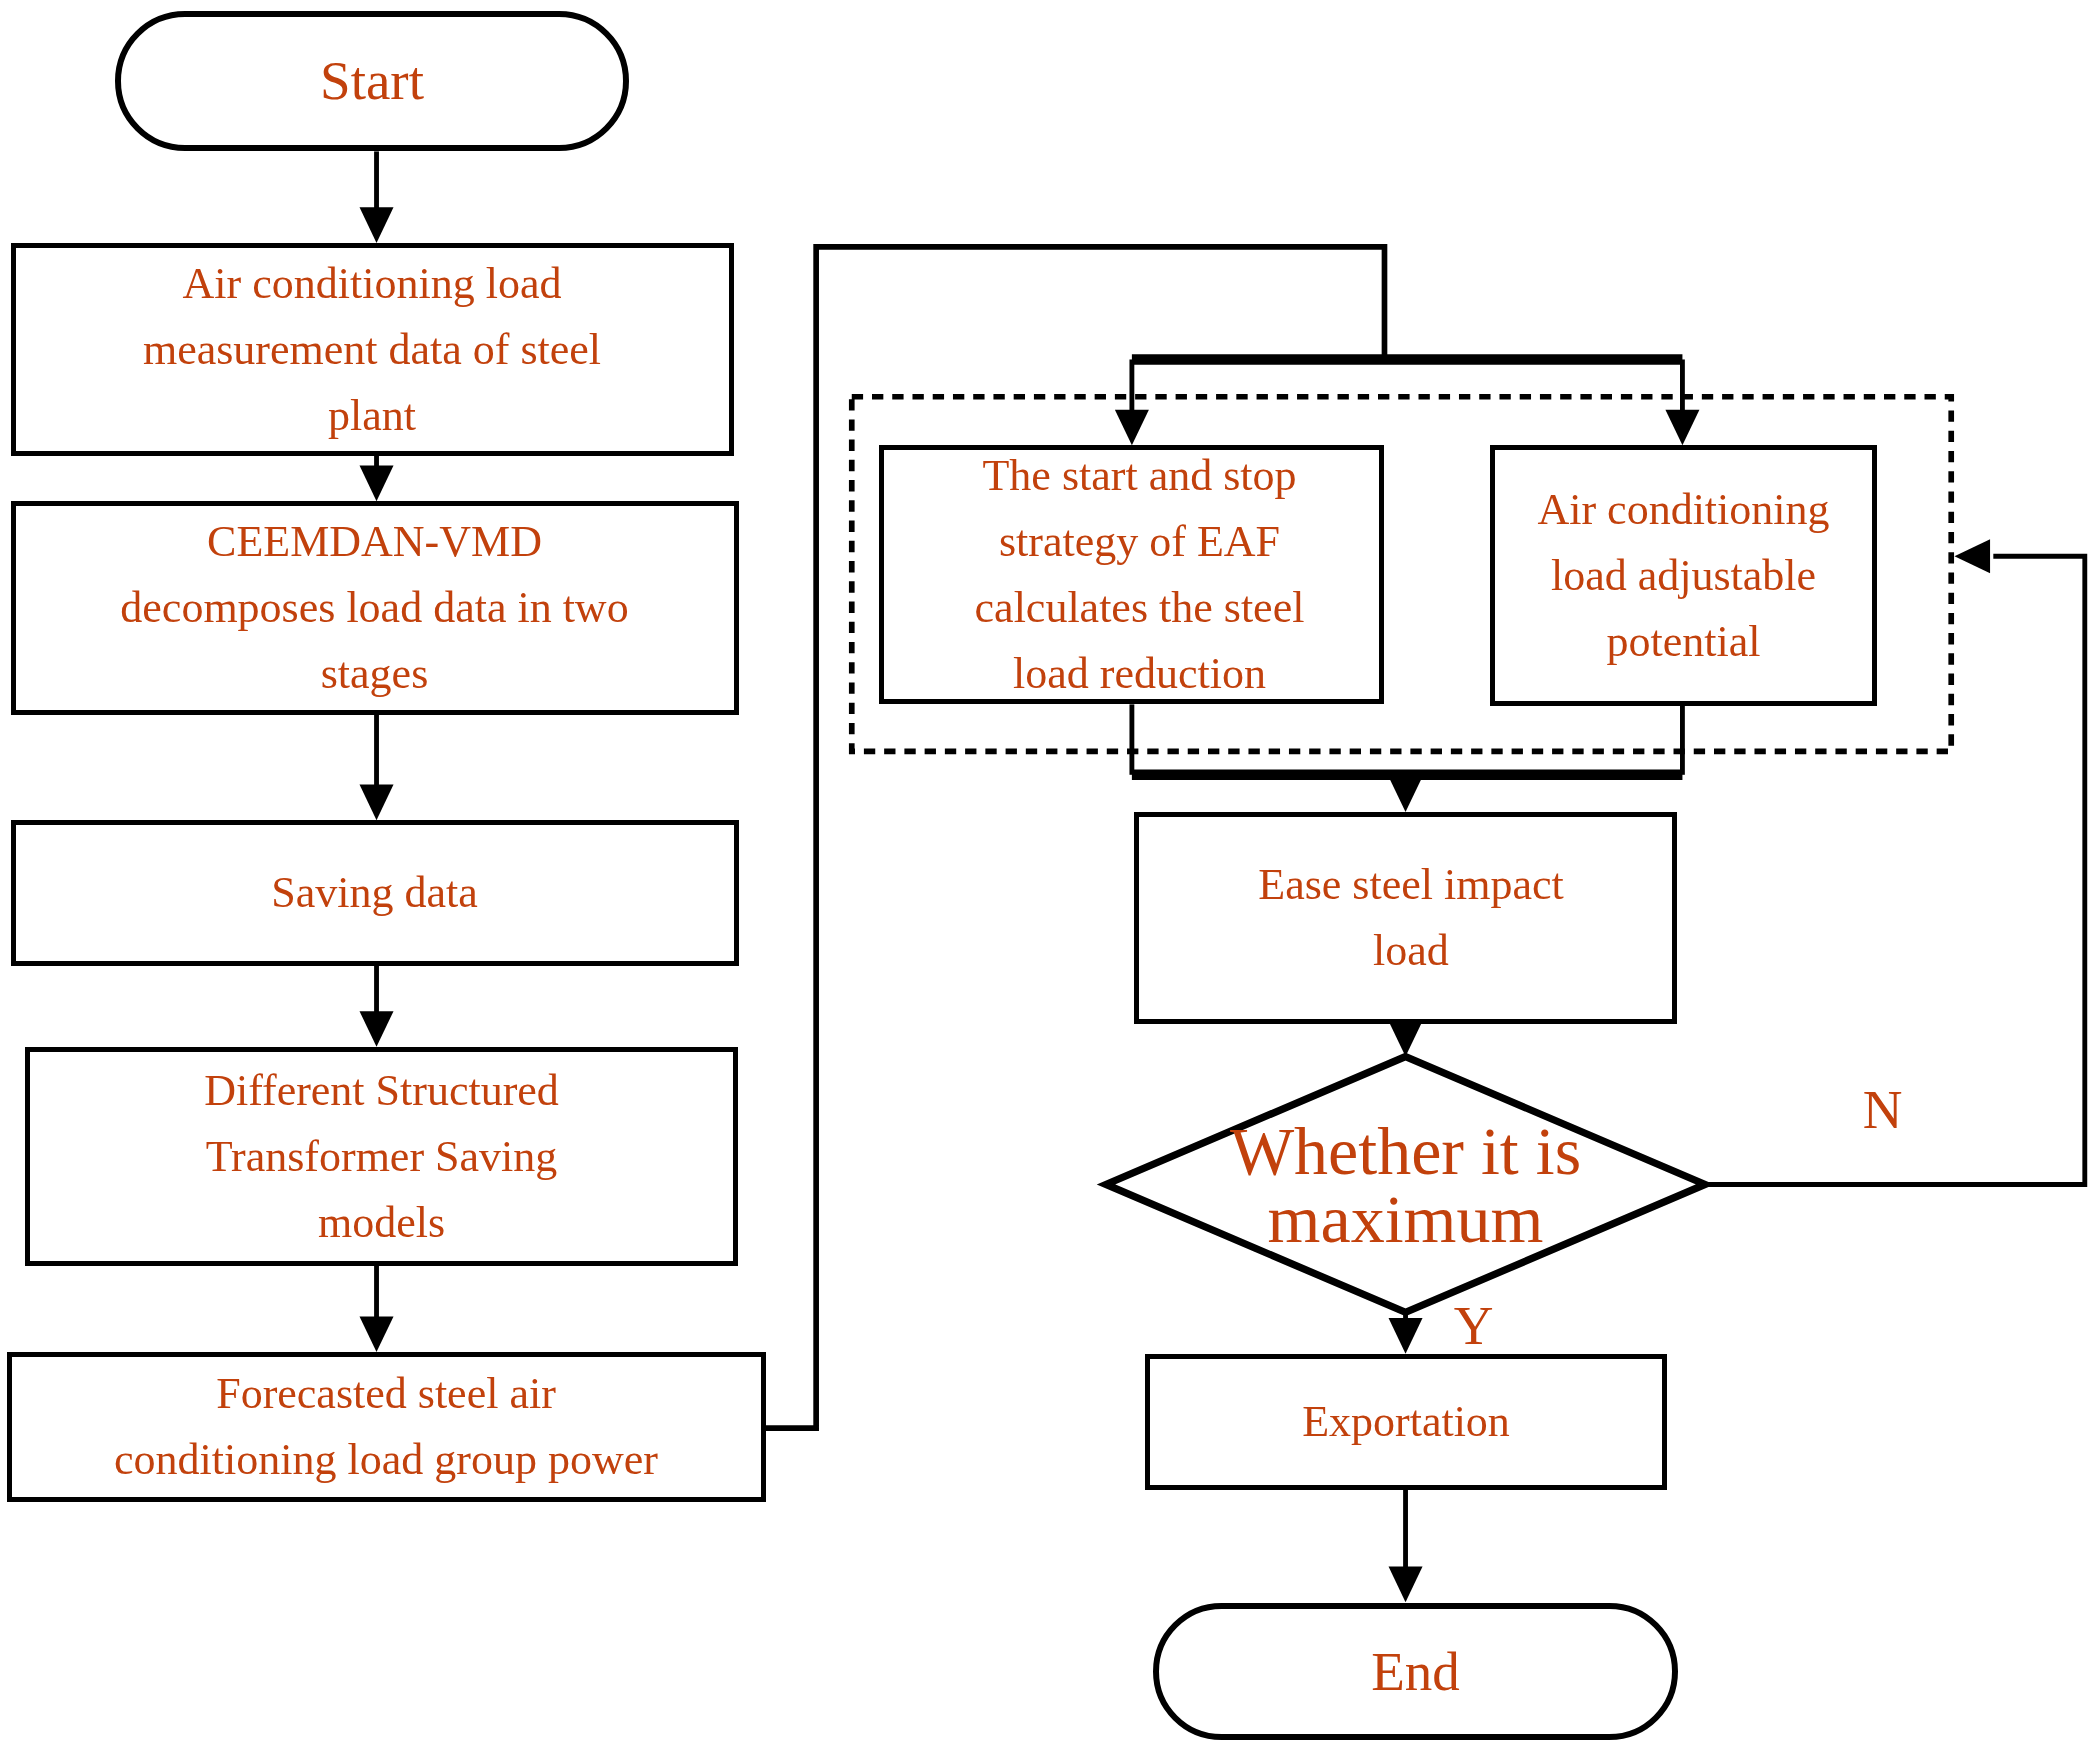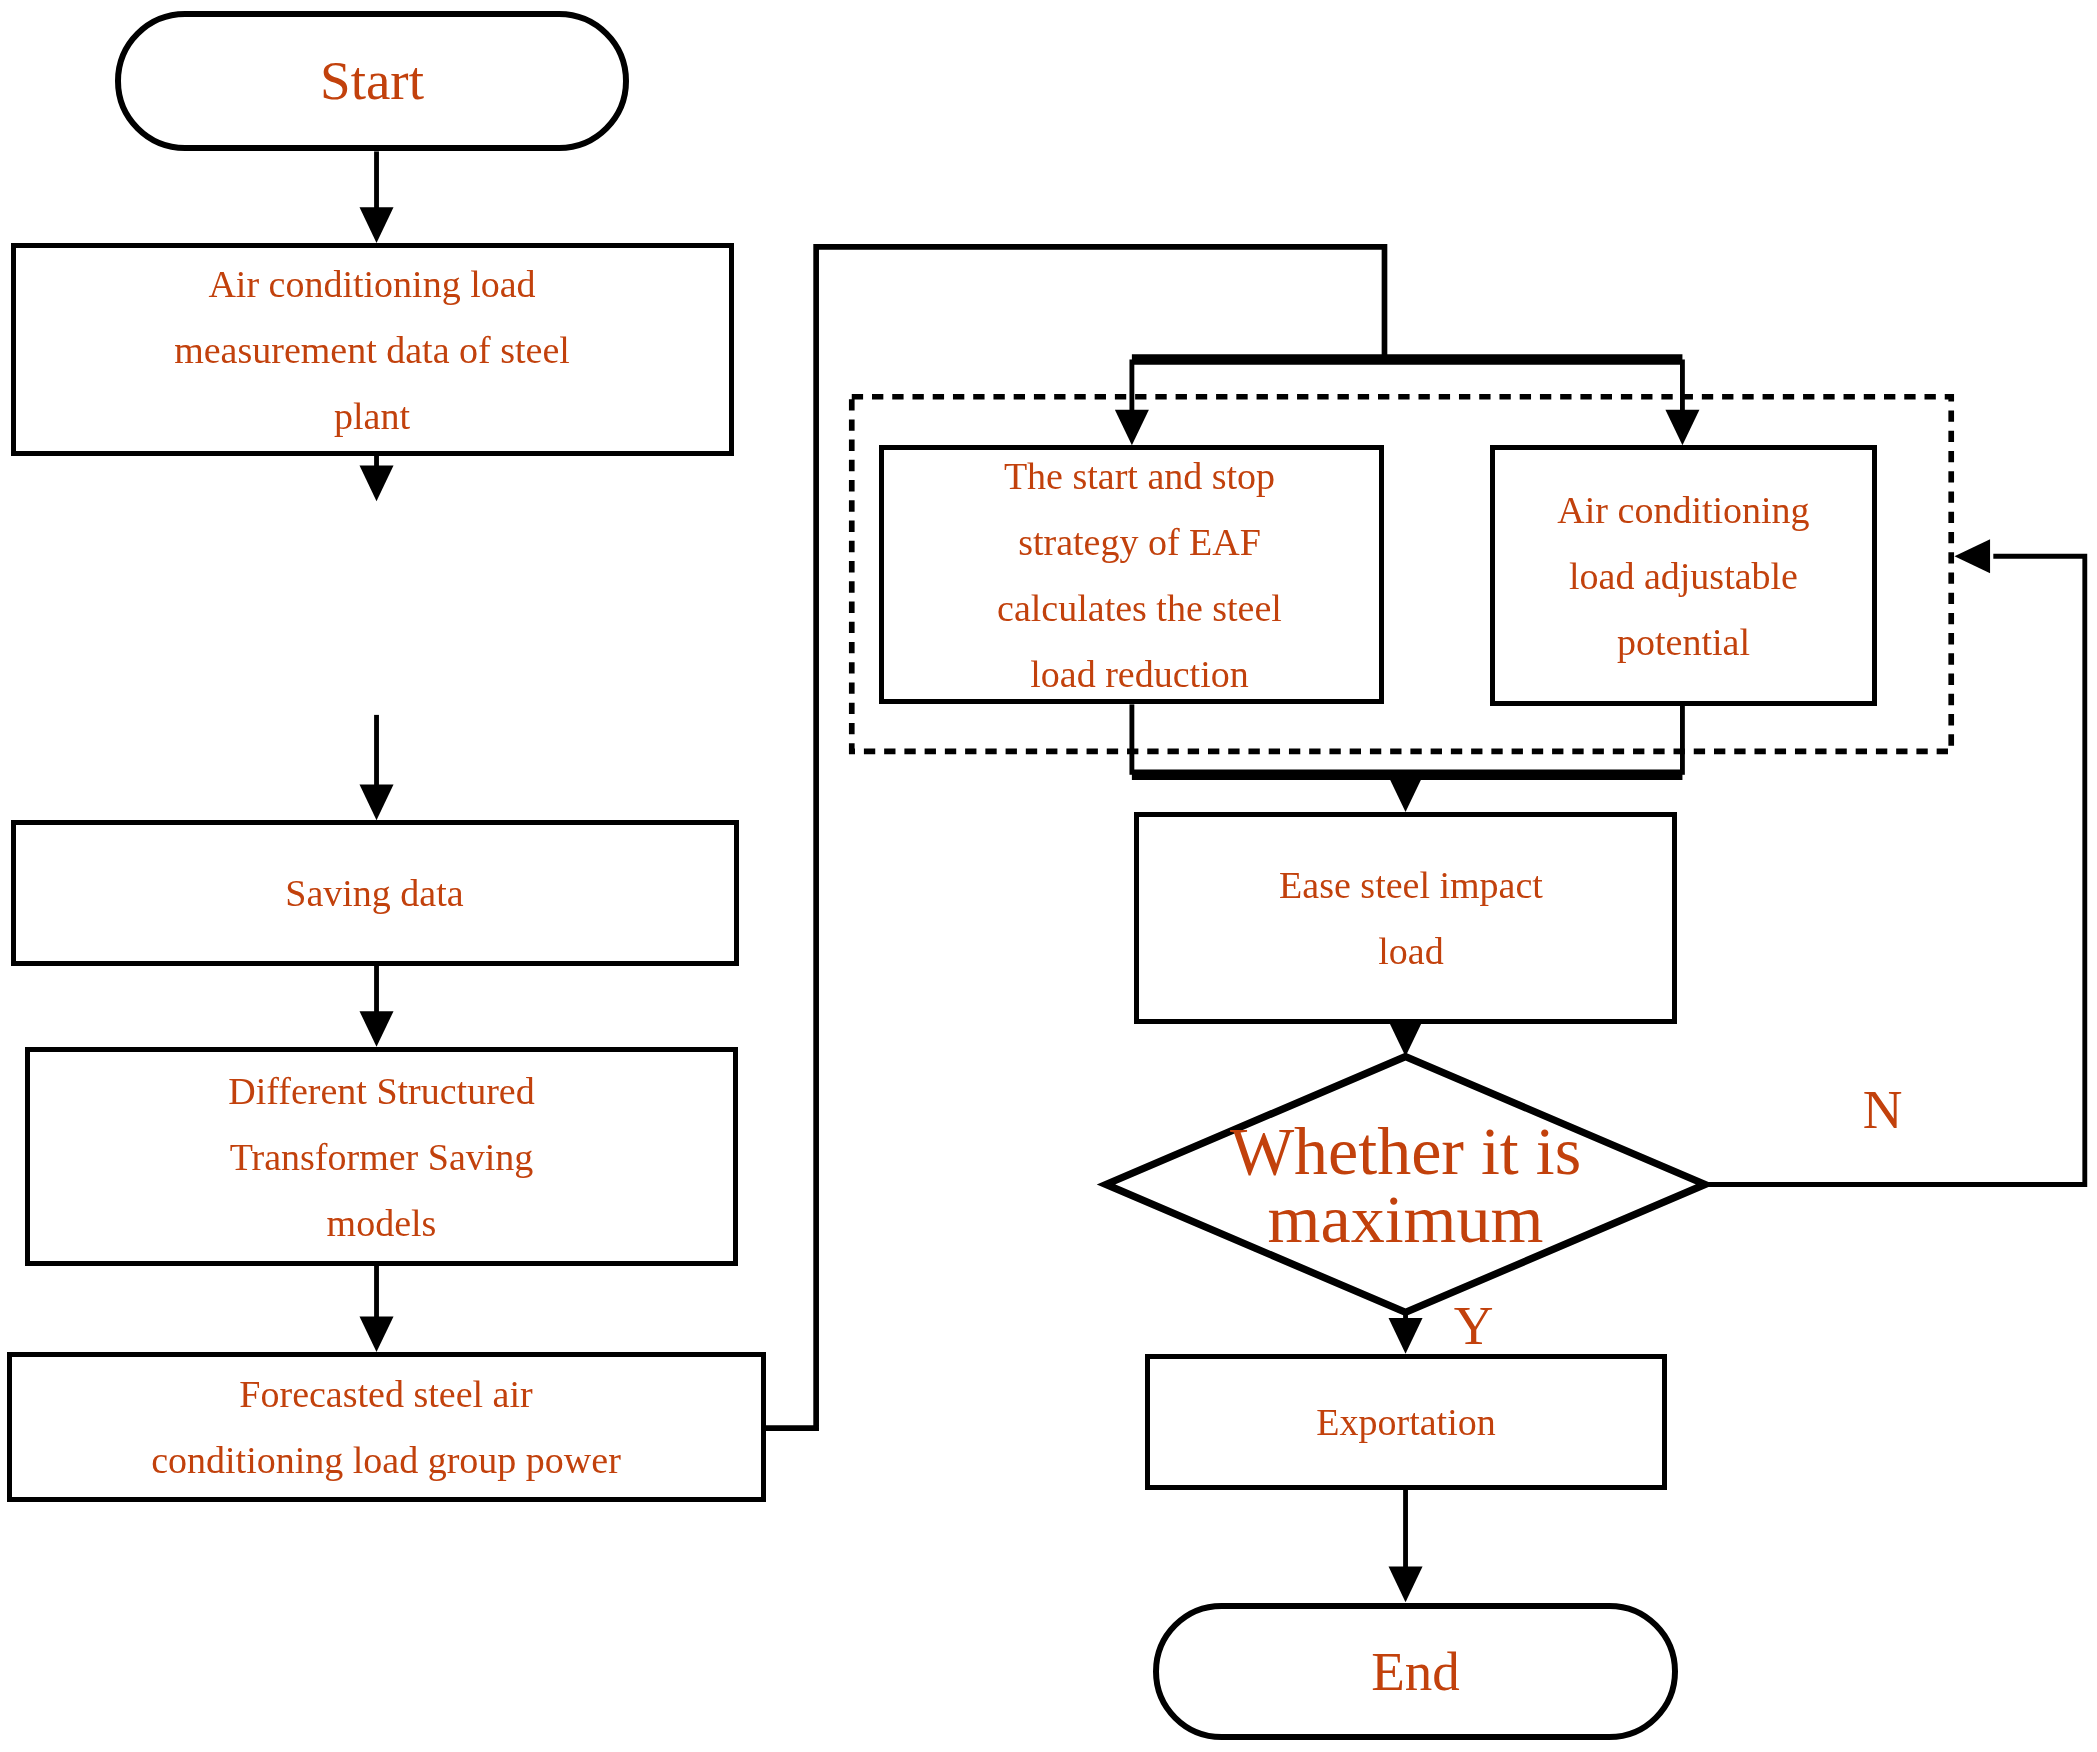--- a/index.html
+++ b/index.html
@@ -28,21 +28,21 @@
     border: 5.7px solid #000000;
     background: #ffffff;
     display: flex;
     align-items: center;
     justify-content: center;
     text-align: center;
   }
   .node .lbl {
     white-space: pre-line;
     width: 100%;
-    font-size: 38px;
+    font-size: 44px;
     line-height: 66px;
   }
   .terminator {
     border-width: 6.5px;
     border-radius: 77px;
   }
   .terminator .lbl { font-size: 55px; }
 
   #node-start        { left: 115px;  top: 11.3px;   width: 514px; height: 140px; }
   #node-measurement  { left: 10.5px;   top: 243px;  width: 723px; height: 213px; }
@@ -133,20 +133,25 @@
   <div class="node terminator" id="node-start">
     <div class="lbl">Start</div>
   </div>
 
   <div class="node" id="node-measurement">
     <div class="lbl">Air conditioning load
 measurement data of steel
 plant</div>
   </div>
 
+  <div class="node" id="node-decompose">
+    <div class="lbl">CEEMDAN-VMD
+decomposes load data in two
+stages</div>
+  </div>
 
   <div class="node" id="node-saving">
     <div class="lbl">Saving data</div>
   </div>
 
   <div class="node" id="node-transformer">
     <div class="lbl">Different Structured
 Transformer Saving
 models</div>
   </div>

